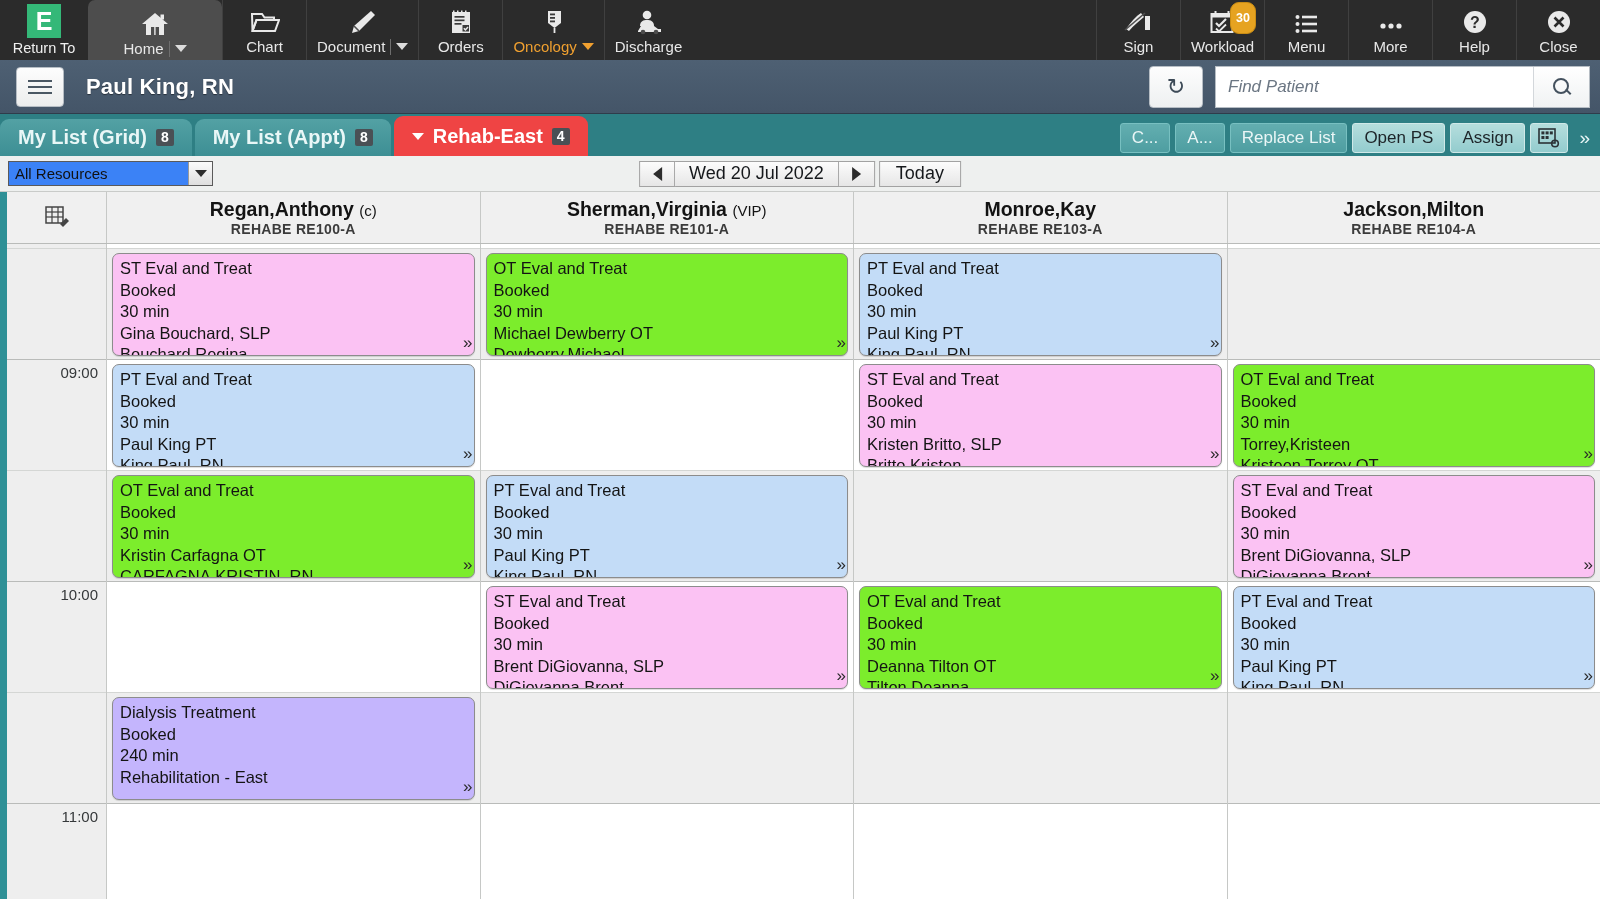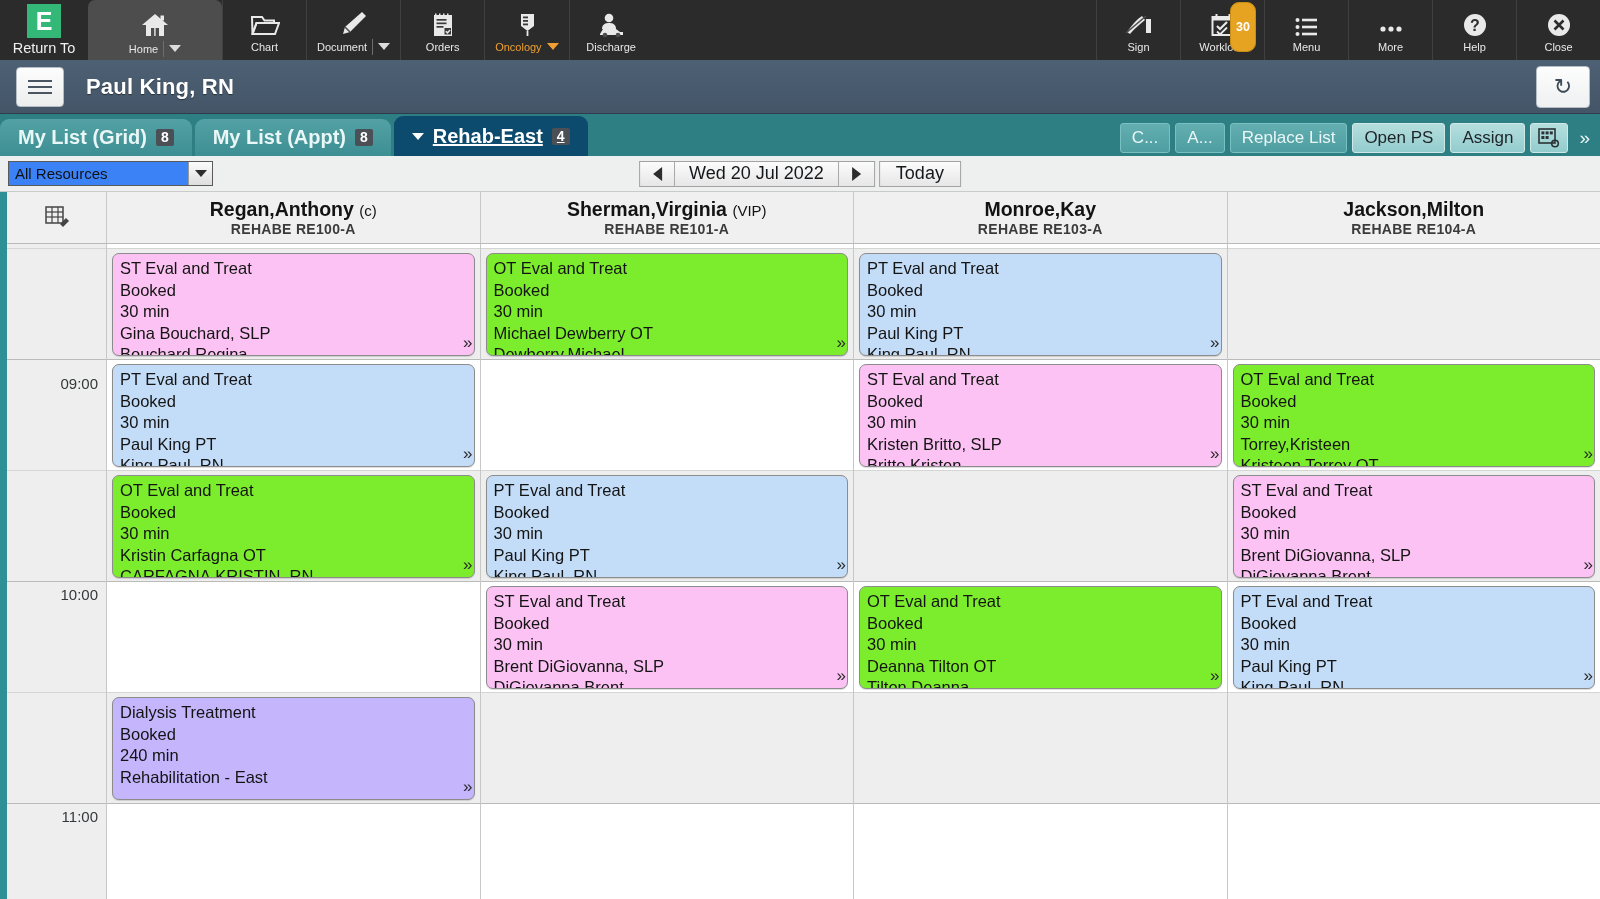--- a/index.html
+++ b/index.html
@@ -47,21 +47,21 @@
     display: flex; flex-direction: column;
     align-items: center; justify-content: center;
     color: #e8e8e8; padding: 0 10px;
     border-left: 1px solid #404040;
     position: relative;
   }
   .tb-icon {
     height: 30px; display: flex; align-items: flex-end; justify-content: center;
   }
   .tb-label {
-    font-size: 11px; margin-top: 3px;
+    font-size: 15px; margin-top: 3px;
     display: flex; align-items: center; gap: 5px;
     white-space: nowrap;
   }
   .tb-label.accent { color: #f0a030; }
   .tb-sep {
     width: 1px; height: 16px; background: #6e6e6e; display: inline-block;
   }
   .caret-down {
     width: 0; height: 0;
     border-left: 6px solid transparent;
@@ -71,21 +71,21 @@
   }
   .tb-spacer { flex: 1; }
   .badge-count {
     position: absolute;
     top: 2px; right: 8px;
     background: #e6a321;
     color: #ffffff;
     border: 1px solid #c98c14;
     border-radius: 9px;
     font-size: 12.5px; font-weight: bold;
-    padding: 16px 5px; min-width: 24px;
+    padding: 7px 5px; min-width: 24px;
     text-align: center; line-height: 16px;
   }
 
   
   .patbar {
     height: 54px; width: 1600px;
     background: linear-gradient(to bottom, #4e6073 0%, #445568 100%);
     display: flex; align-items: center;
     padding: 0 10px;
     border-bottom: 1px solid #2f3c4b;
@@ -150,23 +150,22 @@
   }
   .tab {
     height: 37px; margin-right: 3px;
     padding: 0 18px;
     background: linear-gradient(to bottom,#53a1a4,#3d8f94);
     border-top-left-radius: 9px; border-top-right-radius: 9px;
     color: #e9f7f7; font-size: 20px; font-weight: bold;
     display: flex; align-items: center; gap: 9px;
   }
   .tab.active {
-    background: #0c4a6e; color: #ffffff;
+    background: #ef4444; color: #ffffff;
     height: 40px;
-    text-decoration: underline;
   }
   .tab .tabcount {
     background: #4a5055; color: #ffffff;
     font-size: 14px; font-weight: bold;
     padding: 1px 5px; border-radius: 2px;
     line-height: 15px;
   }
   .tab .tcaret {
     width: 0; height: 0;
     border-left: 6px solid transparent;
@@ -500,20 +499,26 @@
 
 <div class="patbar">
   <div class="hamburger">
     <i></i>
     <i></i>
     <i></i>
   </div>
   <div class="patname">Paul King, RN</div>
   <div class="patbar-right">
     <div class="refresh-btn">↻</div>
+    <div class="findpat">
+      <input type="text" placeholder="Find Patient" style="">
+      <div class="searchbtn">
+        <span class="mag"></span>
+      </div>
+    </div>
   </div>
 </div>
 
 <div class="tabbar">
   <div class="tab">
     <span>My List (Grid)</span>
     <span class="tabcount">8</span>
   </div>
   <div class="tab">
     <span>My List (Appt)</span>
@@ -609,21 +614,21 @@
   </div>
 
   <div class="grid-body">
     <div class="timecol" id="timecol">
         <div class="rowline" style="top: 4px;"></div>
         <div class="rowline major" style="top: 115px;"></div>
         <div class="rowline" style="top: 226px;"></div>
         <div class="rowline major" style="top: 337px;"></div>
         <div class="rowline" style="top: 448px;"></div>
         <div class="rowline major" style="top: 559px;"></div>
-        <div class="tlabel" style="top: 139px; margin-left: 24px;">09:00</div>
+        <div class="tlabel" style="top: 128px; margin-left: 24px;">09:00</div>
         <div class="tlabel" style="top: 350px;">10:00</div>
         <div class="tlabel" style="top: 572px;">11:00</div>
       </div>
     <div class="tcols" id="tcols">
       <div class="tcol">
           <div class="slotfill" style="top: 560px; height: 110px; background: rgb(255, 255, 255);"></div>
           <div class="slotfill" style="top: 449px; height: 110px; background: rgb(238, 238, 238);"></div>
           <div class="slotfill" style="top: 338px; height: 110px; background: rgb(255, 255, 255);"></div>
           <div class="slotfill" style="top: 227px; height: 110px; background: rgb(238, 238, 238);"></div>
           <div class="slotfill" style="top: 116px; height: 110px; background: rgb(255, 255, 255);"></div>

